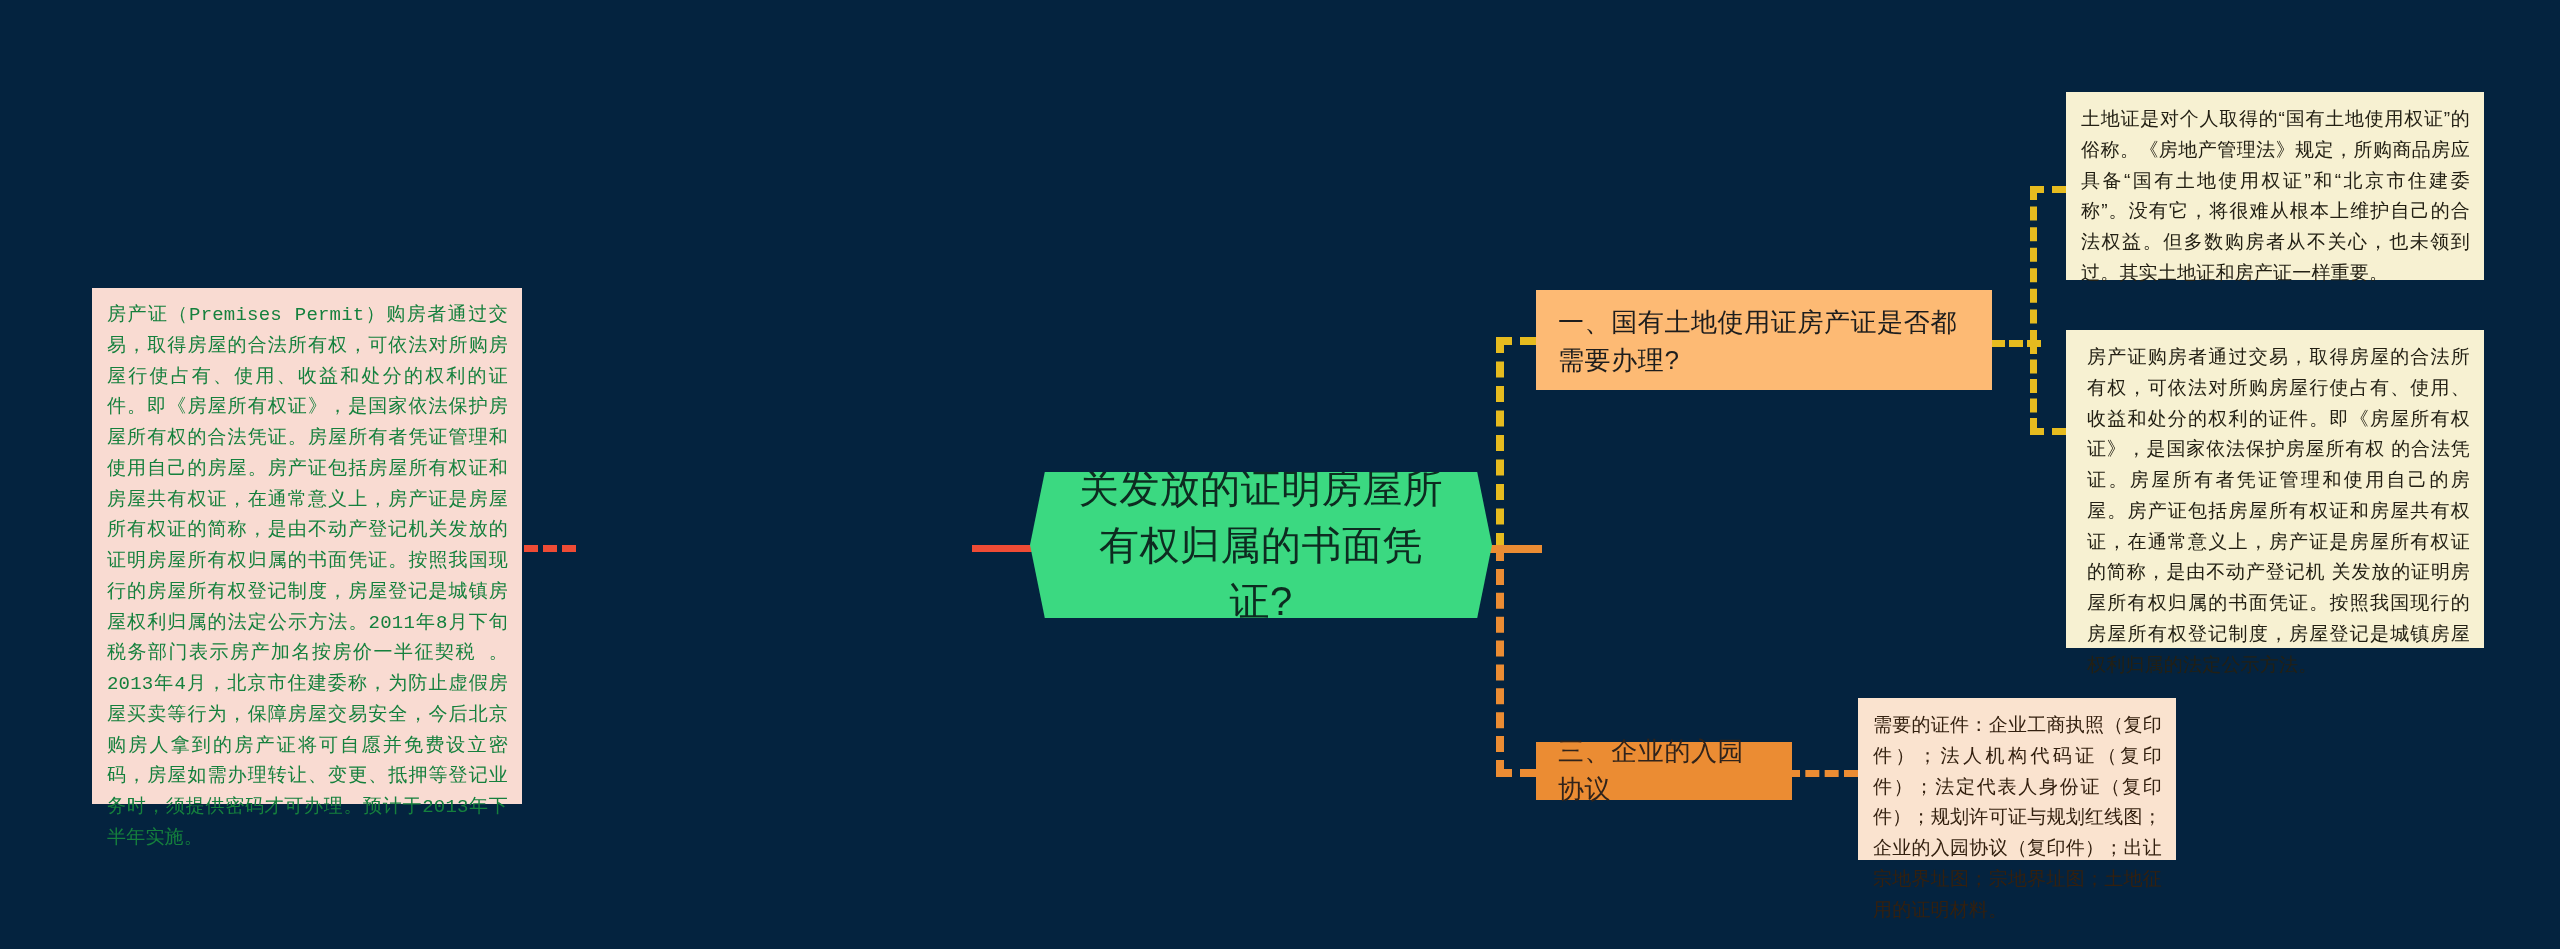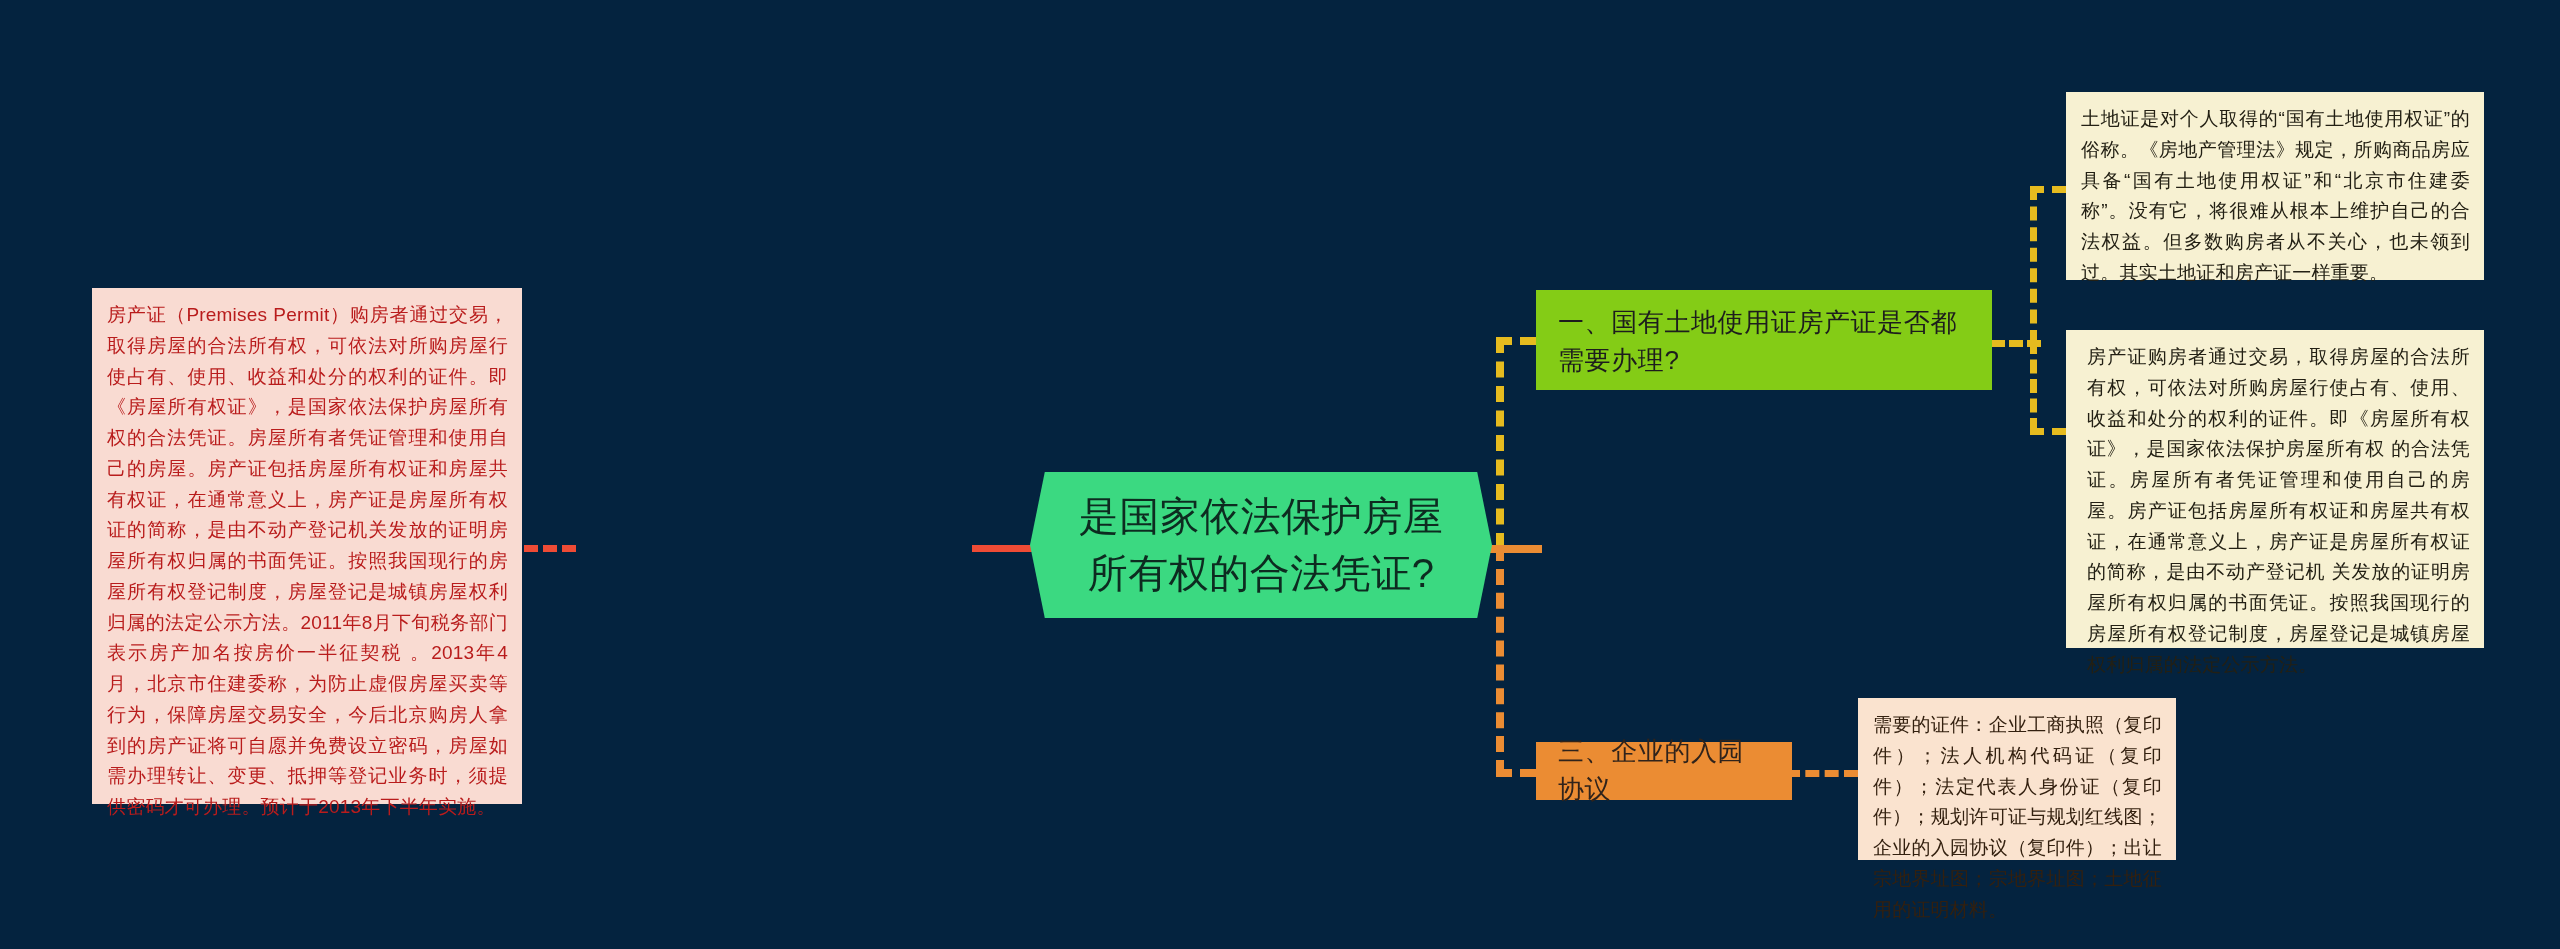--- a/index.html
+++ b/index.html
@@ -47,35 +47,35 @@
     position: absolute;
     box-sizing: border-box;
     display: flex;
     align-items: center;
     font-size: 26px;
     line-height: 1.45;
     padding: 10px 22px;
     letter-spacing: 0.6px;
   }
   .topic-red    { background: #ef4b35; color: #f6eae4; }
-  .topic-yellow { background: #84cc16; color: #1d1d1d; }
+  .topic-yellow { background: #fdba74; color: #1d1d1d; }
   .topic-orange { background: #eb8c33; color: #30231b; }
 
   
   .leaf {
     position: absolute;
     box-sizing: border-box;
     font-size: 19px;
     line-height: 1.62;
     letter-spacing: 0.2px;
     padding: 12px 14px 12px 15px;
     text-align: justify;
     text-justify: inter-ideograph;
   }
-  .leaf-pink  { background: #f9dbd2; color: #b91c1c; }
+  .leaf-pink  { background: #f9dbd2; color: #15803d; font-family: Liberation Mono, monospace; }
   .leaf-cream { background: #f7f1d2; color: #232014; }
   .leaf-peach { background: #fae3cf; color: #33200f; }
 
   
   .conn { position: absolute; }
   .h-solid { height: 0; border-top-style: solid; }
   .h-dash  { height: 0; border-top-style: dashed; }
   .v-dash  { width: 0;  border-left-style: dashed; }
 
   .c-red    { border-color: #ef4b35; }
@@ -101,21 +101,21 @@
 
   <div class="conn h-dash c-yellow" style="left:1991px; top:340px; width:50px; border-top-width:7px;"></div>
   <div class="conn v-dash c-yellow" style="left:2030px; top:186px; height:158px; border-left-width:7px;"></div>
   <div class="conn h-dash c-yellow" style="left:2030px; top:186px; width:36px; border-top-width:7px;"></div>
   <div class="conn h-dash c-yellow" style="left:2030px; top:428px; width:36px; border-top-width:7px;"></div>
   <div class="conn v-dash c-yellow" style="left:2030px; top:340px; height:92px; border-left-width:7px;"></div>
 
   <div class="conn h-dash c-orange" style="left:1786px; top:770px; width:72px; border-top-width:7px;"></div>
 
   <div class="hex" style="left:1030px; top:472px; width:462px; height:146px;">
-    <span class="node-text">是国家依法保护房屋所有权的合法凭证?</span>
+    <span class="node-text">关发放的证明房屋所有权归属的书面凭证?</span>
   </div>
 
 
   <div class="topic topic-yellow" style="left:1536px; top:290px; width:456px; height:100px; align-items:flex-start; padding-top:14px;">
     <span class="node-text">一、国有土地使用证房产证是否都需要办理?</span>
   </div>
 
   <div class="topic topic-orange" style="left:1536px; top:742px; width:256px; height:58px;">
     <span class="node-text">三、企业的入园协议</span>
   </div>

